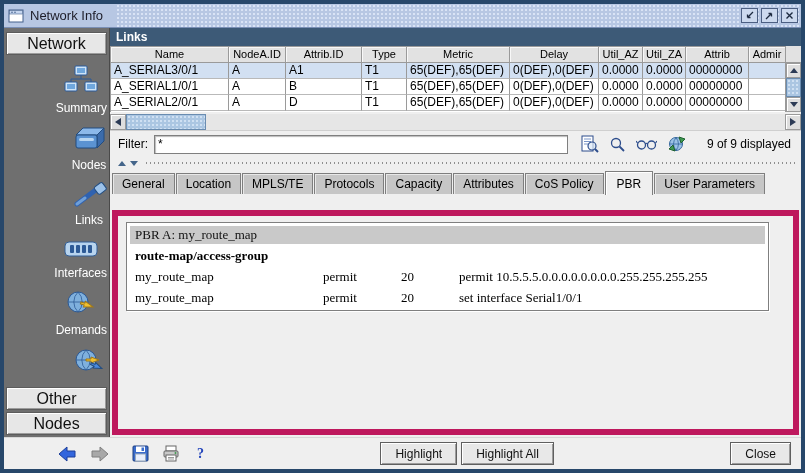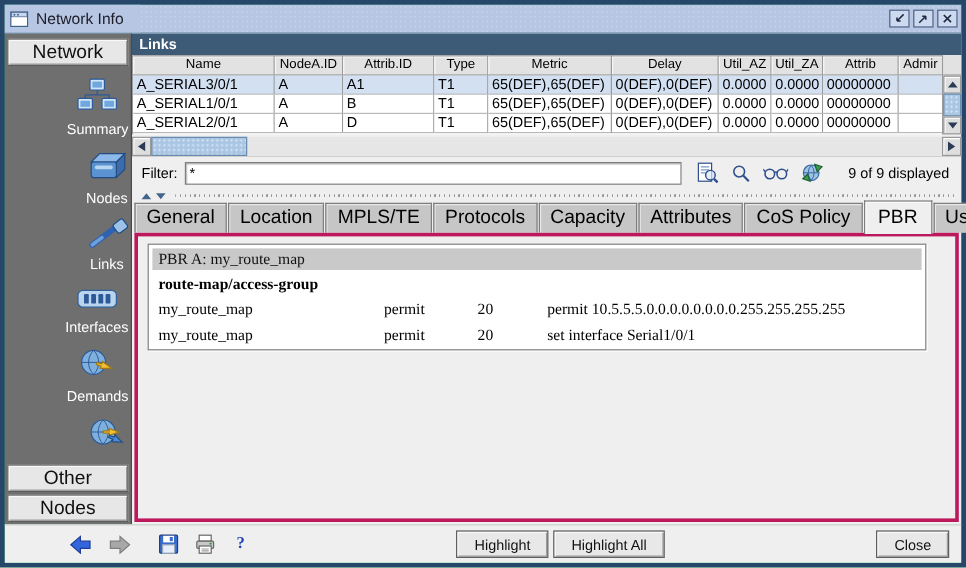--- a/index.html
+++ b/index.html
@@ -1,18 +1,18 @@
 <!DOCTYPE html>
 <html><head>
 <meta charset="utf-8">
 <style>
   * { margin:0; padding:0; box-sizing:border-box; }
   html,body { background:#d8d8d8; font-family:"Liberation Sans", sans-serif; }
   .window{
-    width:805px; height:473px; border:4px solid #27476a; background:#22c55e;
+    width:805px; height:473px; border:4px solid #27476a; background:#0369a1;
     display:flex; flex-direction:column; position:relative;
   }
   
   .titlebar{
     height:24px; flex:0 0 24px; display:flex; align-items:center;
     background-color:#b7c7e3;
     background-image:radial-gradient(#d9e3f5 26%, transparent 27%);
     background-size:4px 4px;
     border-bottom:1px solid #7a8fb5;
   }
@@ -93,26 +93,26 @@
   .ficons{ display:flex; align-items:center; gap:10px; padding:0 6px; }
   .ficon{ cursor:pointer; display:flex; }
   .fstatus{ font-size:12px; white-space:nowrap; padding:0 4px 0 8px; }
   
   .splitter{ height:12px; flex:0 0 12px; display:flex; align-items:center; padding-left:8px; gap:4px; background:#efefef;}
   .splitter .dots{ flex:1; height:2px; margin:0 4px;
     background-image:repeating-linear-gradient(90deg,#8f8f8f 0 1px, transparent 1px 4px); }
   
   .tabs{ height:25px; flex:0 0 25px; display:flex; align-items:flex-end; padding:0 0 0 2px; }
   .tab{
-    font-size:16px; padding:3px 9px 3px 9px; background:#c6c6c6; border:1px solid #7e7e7e; border-bottom:none;
+    font-size:12px; padding:3px 9px 3px 9px; background:#c6c6c6; border:1px solid #7e7e7e; border-bottom:none;
     margin-right:1px; box-shadow:inset 1px 1px 0 #e8e8e8; white-space:nowrap; cursor:pointer; position:relative;
   }
   .tab.sel{ background:#efefef; padding:5px 11px 4px 11px; margin-bottom:-1px; z-index:2; box-shadow:inset 1px 1px 0 #ffffff;}
   .tabpanel{
-    flex:1; border:3px solid #be185d; margin:0 2px 2px 2px; background:#efefef; position:relative; z-index:1;
+    flex:1; border:6px solid #be185d; margin:16px 2px 2px 2px; background:#efefef; position:relative; z-index:1;
     padding:6px 24px 0 8px; overflow:hidden;
   }
   
   .pbr-panel{ background:#ffffff; border:1px solid #7f7f7f; box-shadow:1px 1px 0 #ffffff; padding:2px; margin-bottom:7px;}
   .pbr-hdr{
     height:18px; background:#c9c9c9; font:13px "Liberation Serif", serif; color:#111;
     display:flex; align-items:center; padding:0 5px; margin:1px;
   }
   .pbr-line{ font:13px "Liberation Serif", serif; padding:3px 4px 2px 6px; display:flex; }
   .pbr-line.bold{ font-weight:bold; }

